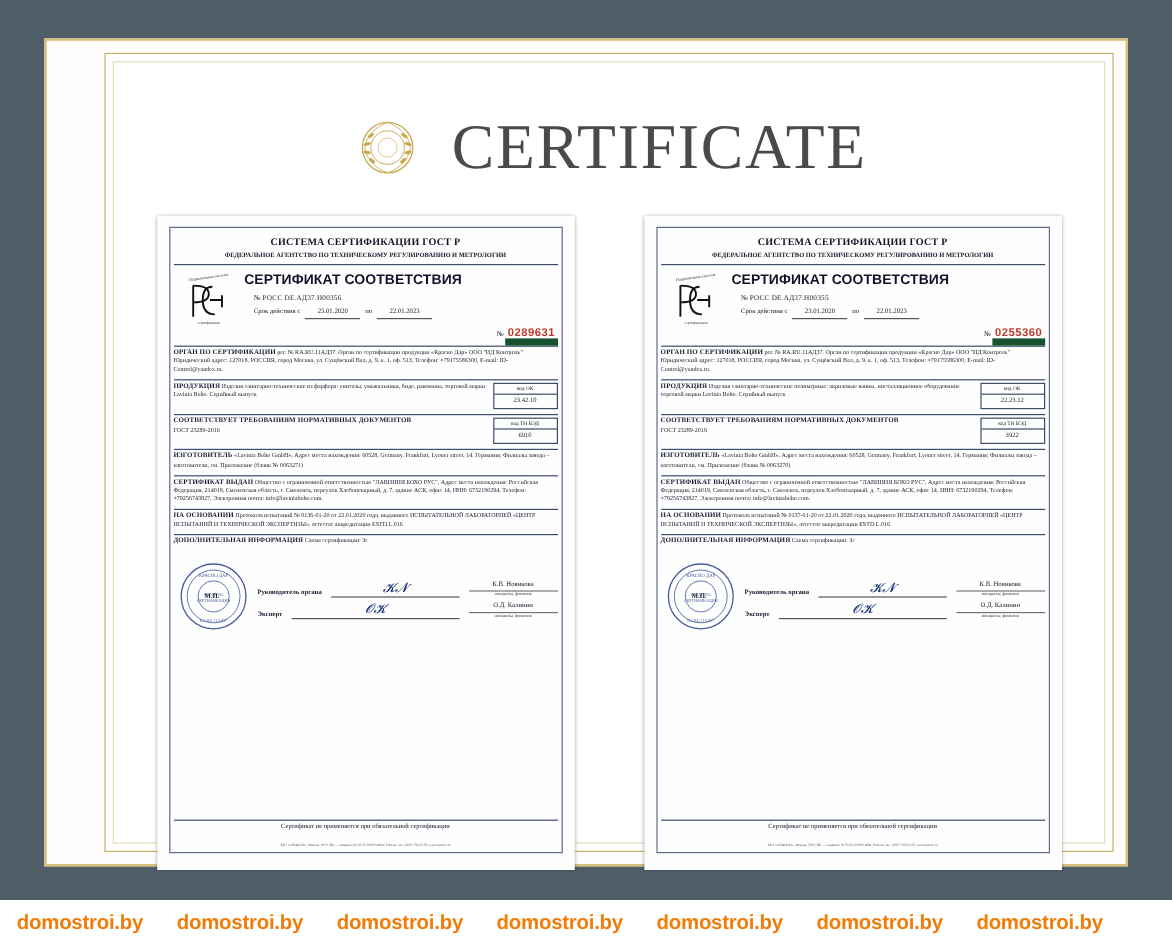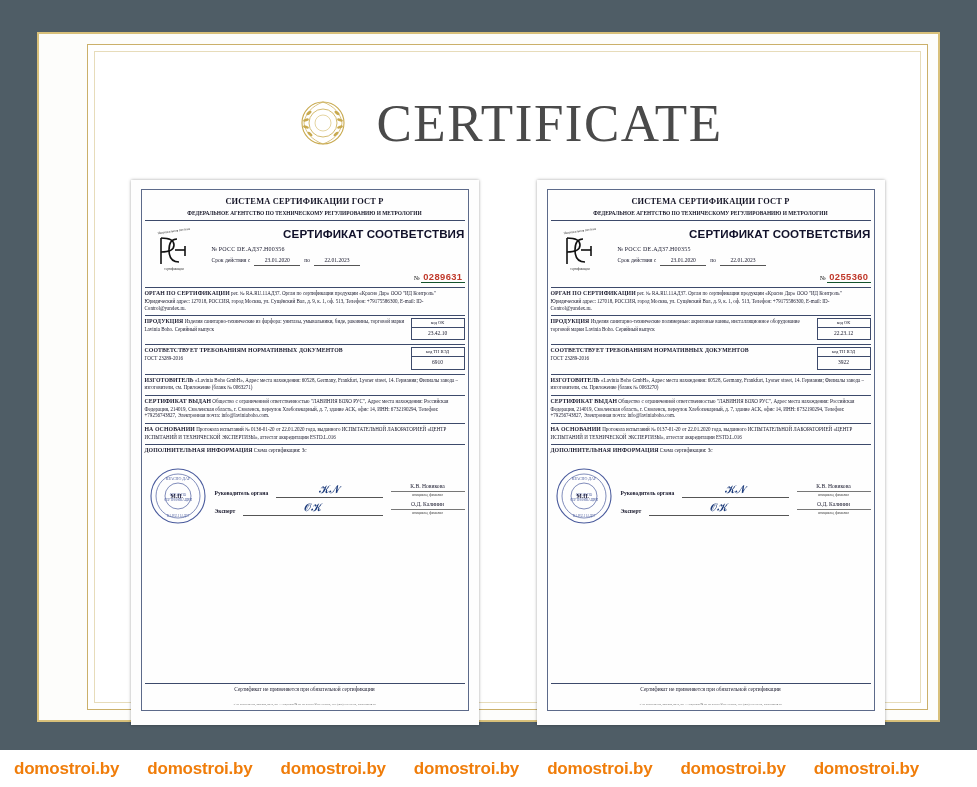--- a/index.html
+++ b/index.html
@@ -137,21 +137,21 @@
     flex: 0 0 auto;
     position: relative;
     margin-left: 2px;
   }
   .emblem svg { display:block; }
   .head-right {
     flex: 1 1 auto;
     padding-left: 3px;
   }
   .doc-title {
-    text-align: right;
+    text-align: left;
     font-family: "Liberation Sans", sans-serif;
     font-weight: bold;
     font-size: 11.6px;
     letter-spacing: .1px;
     color: #11112a;
     margin-bottom: 4px;
   }
   .reg-line {
     font-size: 6px;
     margin-left: 8px;
@@ -177,21 +177,21 @@
     margin-top: 5px;
     font-size: 6px;
     color: #111;
   }
   .blank-num .redno {
     color: #c0392b;
     font-family: "Liberation Sans", sans-serif;
     font-weight: bold;
     font-size: 9.4px;
     letter-spacing: .4px;
-    border-bottom: 1px solid #14532d;
+    border-bottom: 6px solid #14532d;
     padding: 0 2px;
   }
 
   .section {
     margin-top: 4px;
   }
   .sec-rule {
     border-bottom: 1px solid #3d4a6b;
     margin-bottom: 2px;
   }
@@ -277,20 +277,21 @@
     border-bottom: 1px solid #555;
   }
   .sign-mid .scribble {
     position: absolute;
     left: 50%;
     transform: translateX(-50%);
     bottom: 1px;
     color: #1b3a7a;
     font-family: "Liberation Serif", serif;
     font-size: 11px;
+    font-style: italic;
   }
   .sign-name {
     text-align: center;
     width: 74px;
   }
   .sign-name .nm { display: block; }
   .sign-name .cap {
     display: block;
     font-size: 3.6px;
     color: #444;

